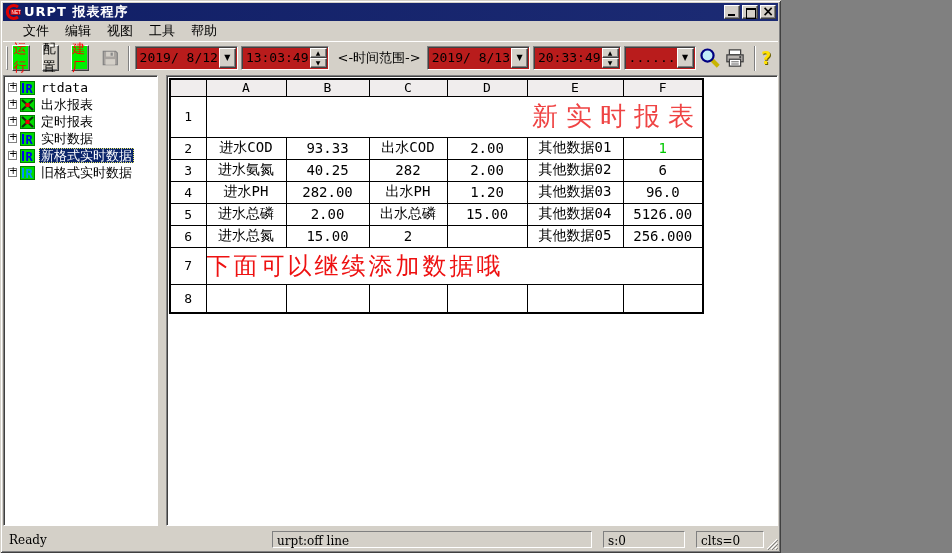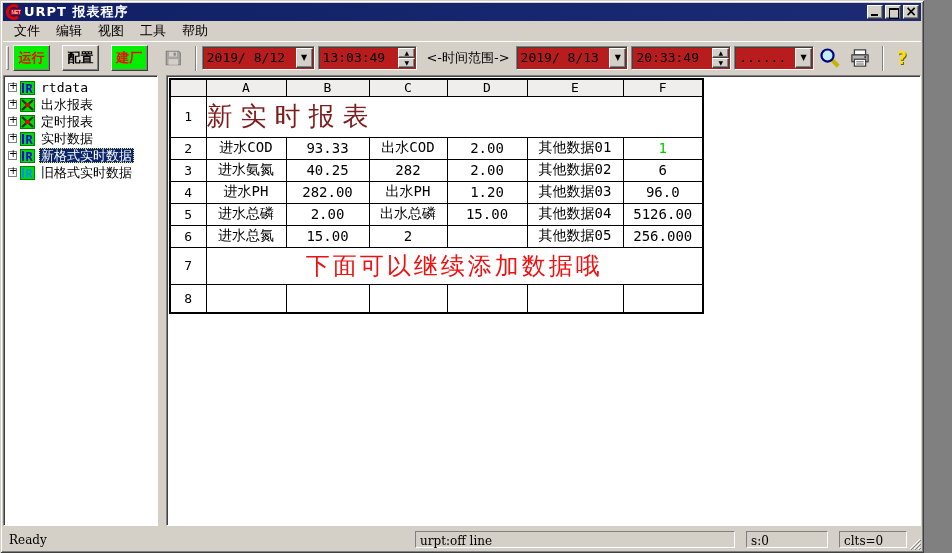--- a/index.html
+++ b/index.html
@@ -1,21 +1,21 @@
 <!DOCTYPE html>
 <html><head>
 <meta charset="utf-8">
 <style>
   * { margin:0; padding:0; box-sizing:border-box; }
   html,body { width:952px; height:553px; }
   body { font-family:"DejaVu Sans", sans-serif; font-size:13px; background:#808080; }
 
   
   .window {
-    width:924px; height:553px; background:#d4d0c8; position:relative;
+    width:781px; height:553px; background:#d4d0c8; position:relative;
     padding:3px;
     box-shadow: inset 1px 1px 0 #d4d0c8, inset -1px -1px 0 #404040,
                 inset 2px 2px 0 #ffffff, inset -2px -2px 0 #808080;
     display:flex; flex-direction:column;
   }
 
   
   .titlebar {
     height:18px; background:linear-gradient(90deg,#111f66,#1c2b74);
     display:flex; align-items:center; padding:0 2px; flex:0 0 auto;
@@ -29,32 +29,32 @@
     border:1px solid; border-color:#ffffff #404040 #404040 #ffffff;
     box-shadow: inset -1px -1px 0 #808080;
   }
   .win-btn-min::before { content:""; position:absolute; left:3px; bottom:2px; width:7px; height:2px; background:#000; }
   .win-btn-max::before { content:""; position:absolute; left:3px; top:2px; width:8px; height:8px;
     border:1px solid #000; border-top-width:2px; }
   .win-btn-close::before { content:"×"; position:absolute; left:0; top:-3px; width:14px; text-align:center;
     font-size:14px; font-weight:bold; color:#000; }
 
   
-  .menubar { height:20px; display:flex; align-items:center; padding-left:3px; flex:0 0 auto; }
+  .menubar { height:20px; display:flex; align-items:center; padding-left:12px; flex:0 0 auto; }
   .menu-item { padding:1px 8px; font-size:13px; color:#000; }
 
   
   .toolbar {
     height:33px; display:flex; align-items:center; padding:0 2px; flex:0 0 auto;
     border-top:1px solid #ffffff;
   }
   .tb-grip { width:3px; height:24px; margin:0 4px 0 1px;
     border:1px solid; border-color:#ffffff #808080 #808080 #ffffff; }
   .tb-btn {
-    width:37px; height:26px; margin-right:12px; font-size:13px; font-weight:bold;
+    width:37px; height:26px; margin-right:12px; font-size:13px; font-weight:normal;
     display:flex; align-items:center; justify-content:center;
     background:#d4d0c8;
     border:1px solid; border-color:#ffffff #404040 #404040 #ffffff;
     box-shadow: inset -1px -1px 0 #808080;
     cursor:default;
   }
   .tb-btn.green { background:#00f000; color:#ff0000; }
   .tb-iconbtn { width:26px; height:24px; display:flex; align-items:center; justify-content:center; margin-right:4px; }
   .tb-sep { width:2px; height:25px; margin:0 5px;
     border-left:1px solid #808080; border-right:1px solid #ffffff; }
@@ -111,22 +111,22 @@
   .report-table td, .report-table th { border:1px solid #000; overflow:hidden; white-space:nowrap;
     font-family:"DejaVu Sans Mono","DejaVu Sans",monospace; font-weight:normal; }
   .report-table th { background:#f0eded; font-size:13px; height:17px; }
   .corner-cell { background:#fcfafa; }
   .rownum { text-align:center; font-size:13px; }
   .cell { text-align:center; font-size:14px; }
   .row-title { height:41px; }
   .row-data { height:22px; }
   .row-note { height:37px; }
   .row-empty { height:29px; }
-  .report-title { color:#7f1d1d; font-size:26px; font-weight:bold; text-align:left; letter-spacing:8px; }
-  .report-note { color:#ee1111; font-size:24px; font-weight:bold; text-align:center; letter-spacing:3px; }
+  .report-title { color:#ef4444; font-size:26px; font-weight:bold; text-align:right; letter-spacing:8px; }
+  .report-note { color:#ee1111; font-size:24px; font-weight:bold; text-align:left; letter-spacing:3px; }
   .val-green { color:#00c800; }
 
   
   .statusbar { height:22px; flex:0 0 auto; display:flex; align-items:center; padding:0 14px 0 2px; margin-top:2px;
     font-family:"DejaVu Serif", serif; font-size:12px; }
   .sb-ready { flex:1 1 auto; padding:2px 4px 0; }
   .sb-panel { height:17px; padding:2px 4px 0; margin-left:11px;
     border:1px solid; border-color:#808080 #ffffff #ffffff #808080; }
   .sb-conn { width:320px; }
   .sb-s { width:82px; }

